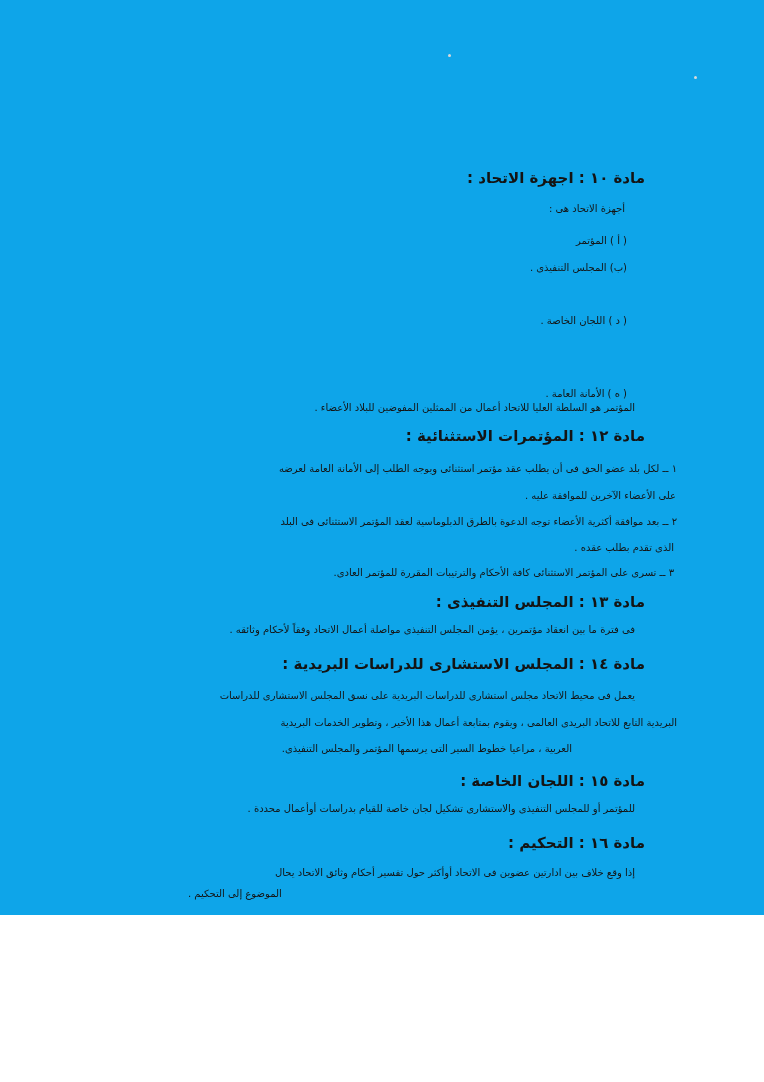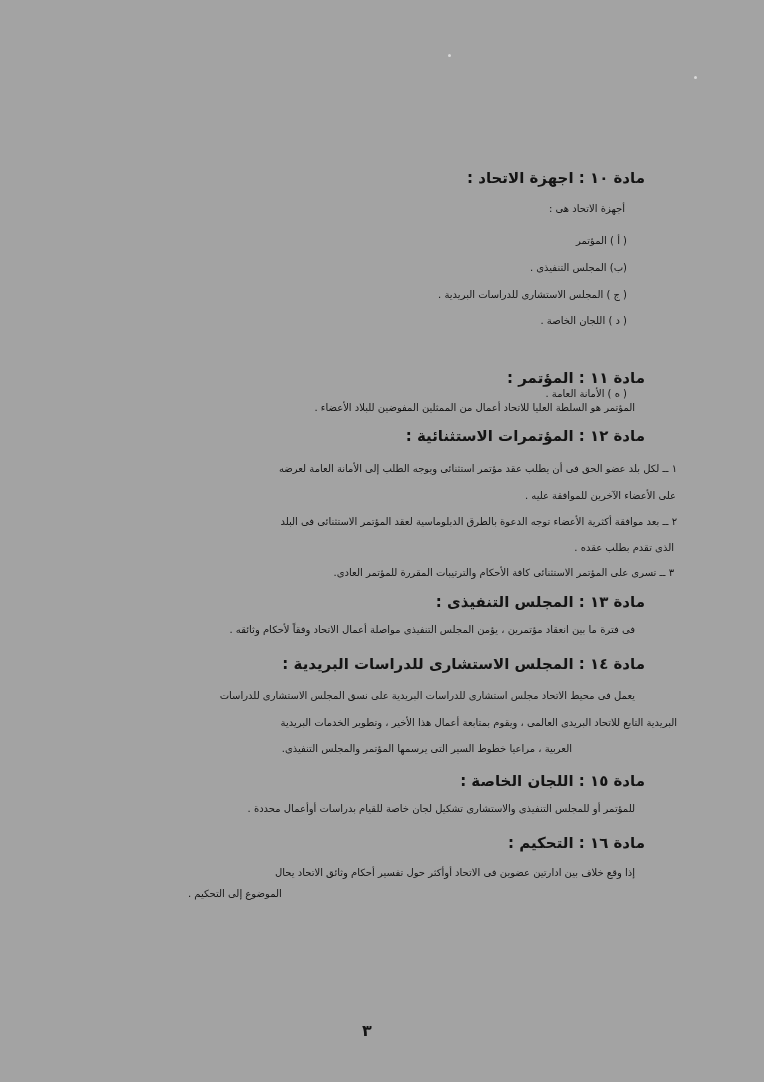--- a/index.html
+++ b/index.html
@@ -3,22 +3,22 @@
 <meta charset="utf-8">
 <style>
   html, body {
     margin: 0;
     padding: 0;
     background: #ffffff;
   }
   .page {
     position: relative;
     width: 764px;
-    height: 1082px;
-    background: #a3a3a3;
+    height: 915px;
+    background: #0ea5e9;
     overflow: hidden;
     direction: rtl;
     font-family: "DejaVu Sans", sans-serif;
     color: #141414;
   }
   .line {
     position: absolute;
     white-space: nowrap;
     line-height: 24px;
     font-size: 10px;
@@ -47,25 +47,23 @@
 </head>
 <body>
 
 <div class="page">
 
   <div class="line heading" style="top:166px; right:119px;">مادة ١٠ : اجهزة الاتحاد :</div>
   <div class="line body-line" style="top:197px; right:139px;">أجهزة الاتحاد هى :</div>
 
   <div class="line body-line" style="top:229px; right:137px;">( أ )  المؤتمر</div>
   <div class="line body-line" style="top:256px; right:137px;">(ب)  المجلس التنفيذى .</div>
-  <div class="line body-line" style="top:283px; right:137px;">( ج )  المجلس الاستشارى للدراسات البريدية .</div>
   <div class="line body-line" style="top:309px; right:137px;">( د )  اللجان الخاصة .</div>
   <div class="line body-line" style="top:334px; right:137px;margin-top:48px;">( ه )  الأمانة العامة .</div>
 
-  <div class="line heading" style="top:366px; right:119px;">مادة ١١ : المؤتمر :</div>
   <div class="line body-line" style="top:396px; right:129px;">المؤتمر هو السلطة العليا للاتحاد أعمال من الممثلين المفوضين للبلاد الأعضاء .</div>
 
   <div class="line heading" style="top:424px; right:119px;">مادة ١٢ : المؤتمرات الاستثنائية :</div>
   <div class="line body-line" style="top:457px; right:87px;">١ ــ لكل بلد عضو الحق فى أن يطلب عقد مؤتمر استثنائى ويوجه الطلب إلى الأمانة العامة لعرضه</div>
   <div class="line body-line" style="top:484px; right:88px;">على الأعضاء الآخرين للموافقة عليه .</div>
   <div class="line body-line" style="top:510px; right:87px;">٢ ــ بعد موافقة أكثرية الأعضاء توجه الدعوة بالطرق الدبلوماسية لعقد المؤتمر الاستثنائى فى البلد</div>
   <div class="line body-line" style="top:536px; right:90px;">الذى تقدم بطلب عقده .</div>
   <div class="line body-line" style="top:561px; right:90px;">٣ ــ تسرى على المؤتمر الاستثنائى كافة الأحكام والترتيبات المقررة للمؤتمر العادى.</div>
 
   <div class="line heading" style="top:590px; right:119px;">مادة ١٣ : المجلس التنفيذى :</div>

